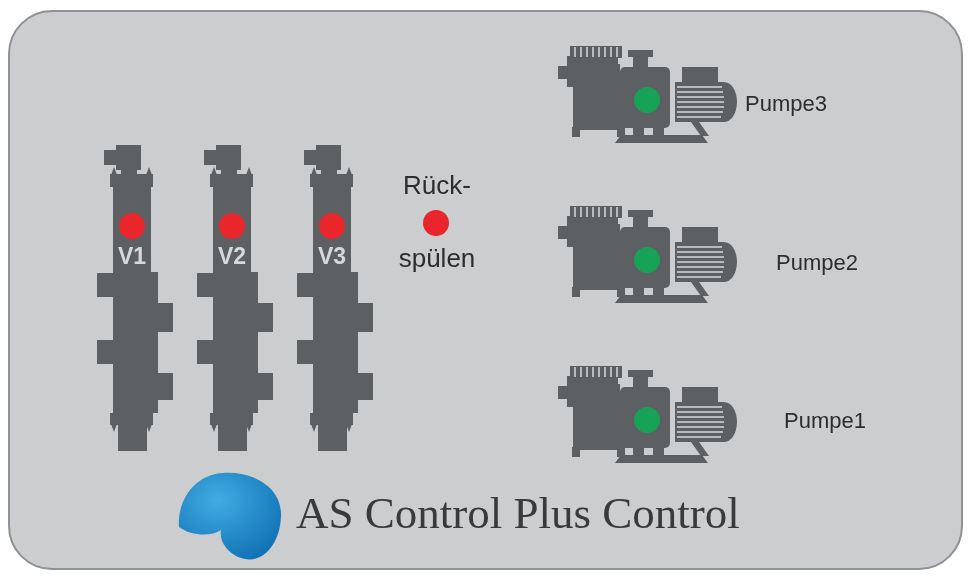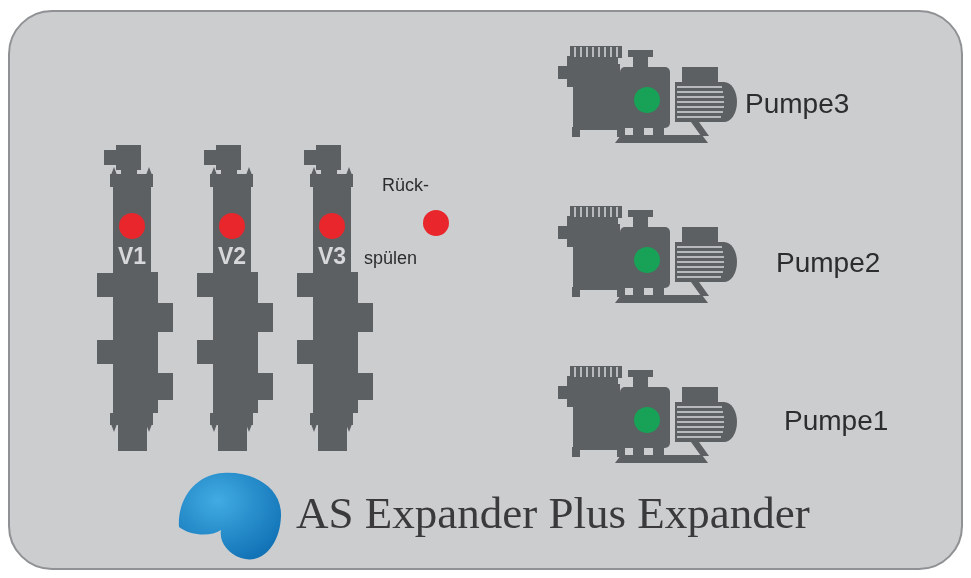--- a/index.html
+++ b/index.html
@@ -28,24 +28,24 @@
     border-radius:44px;
   }
   .abs{position:absolute;}
   .fill-gray{fill:var(--device-gray);}
   .stripe{stroke:var(--stripe-light);stroke-width:2;}
   .valve-label-text{
     font-family:"Liberation Sans",sans-serif;font-weight:700;font-size:23px;
     fill:var(--valve-label);text-anchor:middle;
   }
   .pump-label{
-    color:var(--label-text);font-size:28px;line-height:32px;white-space:nowrap;
+    color:var(--label-text);font-size:22px;line-height:32px;white-space:nowrap;
   }
   .backwash-text{
-    color:var(--label-text);font-size:18px;line-height:30px;
+    color:var(--label-text);font-size:26px;line-height:30px;text-align:center;
     width:110px;
   }
   .footer-title{
     color:var(--title-text);
     font-family:"Liberation Serif","DejaVu Serif",serif;
     font-size:45px;line-height:52px;white-space:nowrap;
   }
 </style>
 </head>
 <body>
@@ -137,21 +137,21 @@
 <svg class="abs" style="left:295px;top:143px" width="80" height="310" viewBox="0 0 80 310">
   <use href="#valve-shape"></use>
   <circle cx="37" cy="83" r="13" fill="#e8262b"></circle>
   <text class="valve-label-text" x="37" y="121">V3</text>
 </svg>
 
 <div class="abs backwash-text" style="left:382px;top:170px">Rück-</div>
 <svg class="abs" style="left:423px;top:210px" width="26" height="26" viewBox="0 0 26 26">
   <circle cx="13" cy="13" r="13" fill="#e8262b"></circle>
 </svg>
-<div class="abs backwash-text" style="left:364px;top:243px">spülen</div>
+<div class="abs backwash-text" style="left:382px;top:243px">spülen</div>
 
 <svg class="abs" style="left:558px;top:43px" width="182" height="105" viewBox="0 0 182 105">
   <use href="#pump-shape"></use>
   <circle cx="89" cy="57" r="13" fill="#17a257"></circle>
 </svg>
 <div class="abs pump-label" style="left:745px;top:88px">Pumpe3</div>
 
 <svg class="abs" style="left:558px;top:203px" width="182" height="105" viewBox="0 0 182 105">
   <use href="#pump-shape"></use>
   <circle cx="89" cy="57" r="13" fill="#17a257"></circle>
@@ -160,13 +160,13 @@
 
 <svg class="abs" style="left:558px;top:363px" width="182" height="105" viewBox="0 0 182 105">
   <use href="#pump-shape"></use>
   <circle cx="89" cy="57" r="13" fill="#17a257"></circle>
 </svg>
 <div class="abs pump-label" style="left:784px;top:405px">Pumpe1</div>
 
 <svg class="abs" style="left:175px;top:469px" width="112" height="96" viewBox="0 0 112 96">
   <path d="M 4,58 C 2,29 22,5 48,4 C 78,2 107,18 106,47 C 105,77 86,96 66,89 C 52,84 44,72 46,61 C 36,68 16,67 4,58 Z" fill="url(#logoGrad)"></path>
 </svg>
-<div class="abs footer-title" style="left:296px;top:487px">AS Expander Plus Expander</div>
+<div class="abs footer-title" style="left:296px;top:487px">AS Control Plus Control</div>
 
 </body></html>

